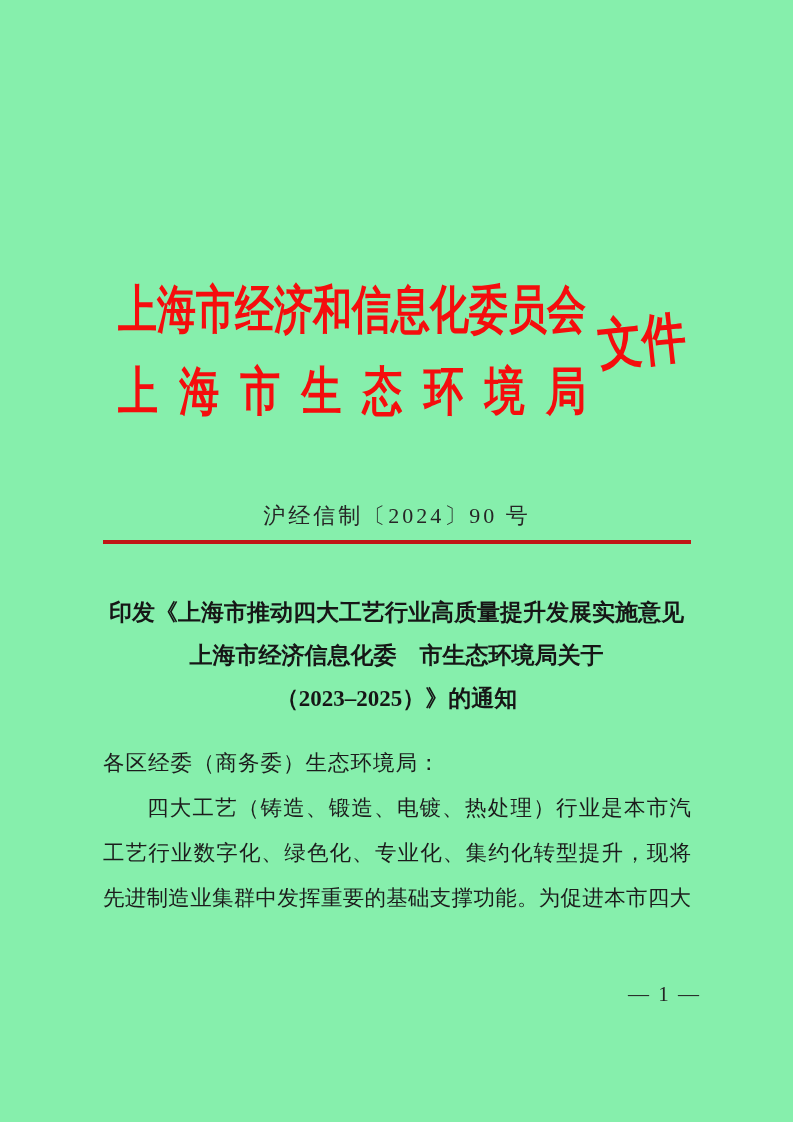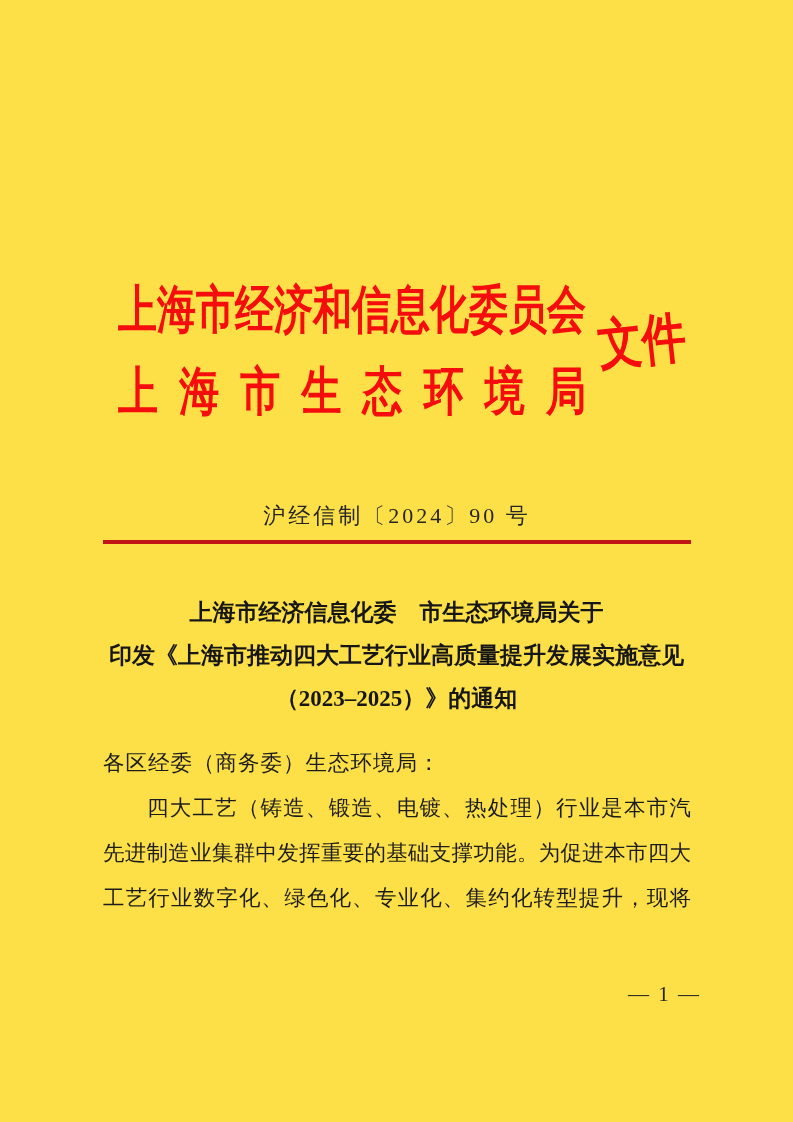--- a/index.html
+++ b/index.html
@@ -4,21 +4,21 @@
 <style>
   html, body {
     margin: 0;
     padding: 0;
     background: #ffffff;
   }
   .page {
     position: relative;
     width: 793px;
     height: 1122px;
-    background: #fde047;
+    background: #86efac;
     overflow: hidden;
     font-family: "Liberation Serif", "DejaVu Serif", serif;
   }
 
   
   .agency-line-1 {
     position: absolute;
     left: 118px;
     top: 282px;
     width: 468px;
@@ -141,27 +141,27 @@
 
   <div class="agency-line-2">上海市生态环境局</div>
 
   <div class="doc-type">文件</div>
 
   <div class="doc-number">沪经信制〔2024〕90 号</div>
 
   <div class="red-divider"></div>
 
   <div class="title-block">
+    <div class="title-line">印发《上海市推动四大工艺行业高质量提升发展实施意见</div>
     <div class="title-line">上海市经济信息化委　市生态环境局关于</div>
-    <div class="title-line">印发《上海市推动四大工艺行业高质量提升发展实施意见</div>
     <div class="title-line">（2023–2025）》的通知</div>
   </div>
 
   <div class="body-block">
     <div class="body-line salutation">各区经委（商务委）生态环境局：</div>
     <div class="body-line indent-first">四大工艺（铸造、锻造、电镀、热处理）行业是本市汽</div>
+    <div class="body-line">工艺行业数字化、绿色化、专业化、集约化转型提升，现将</div>
     <div class="body-line">先进制造业集群中发挥重要的基础支撑功能。为促进本市四大</div>
-    <div class="body-line">工艺行业数字化、绿色化、专业化、集约化转型提升，现将</div>
   </div>
 
   <div class="page-number">— 1 —</div>
 
 </div>
 
 </body></html>

